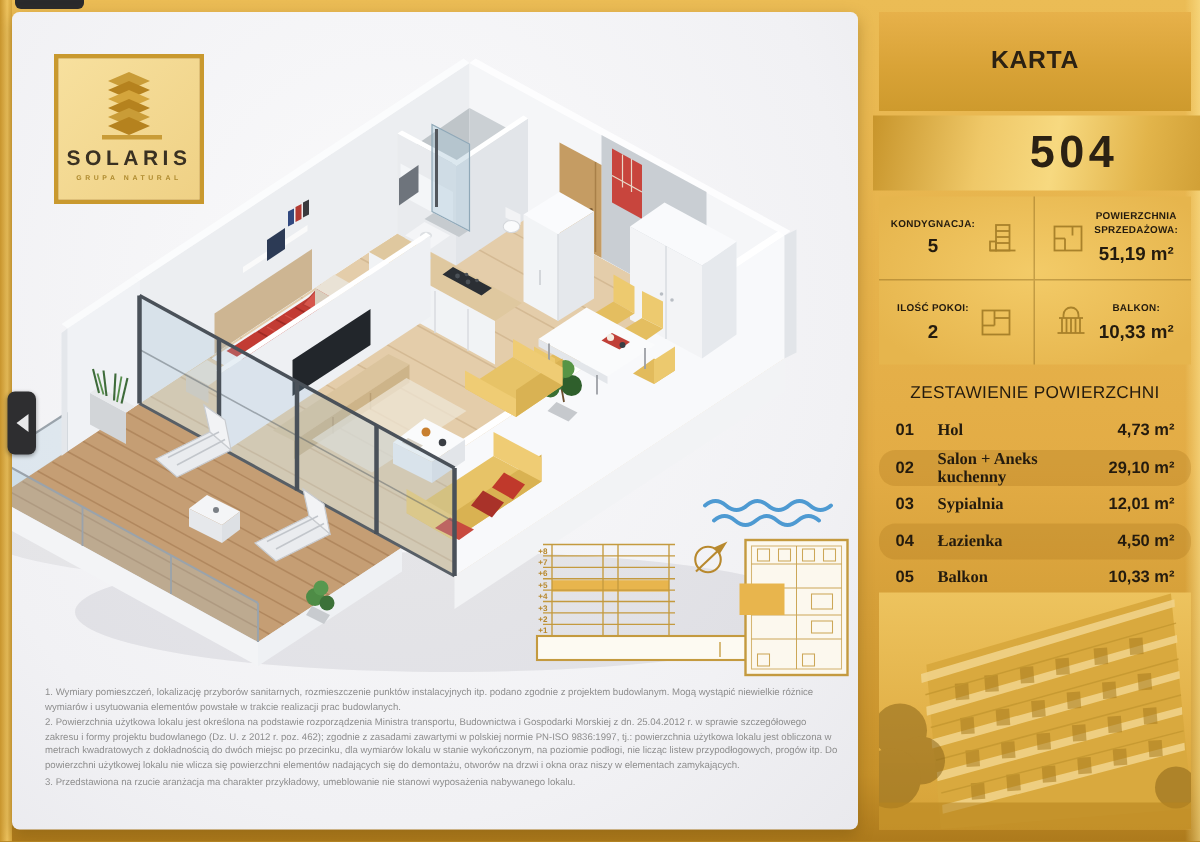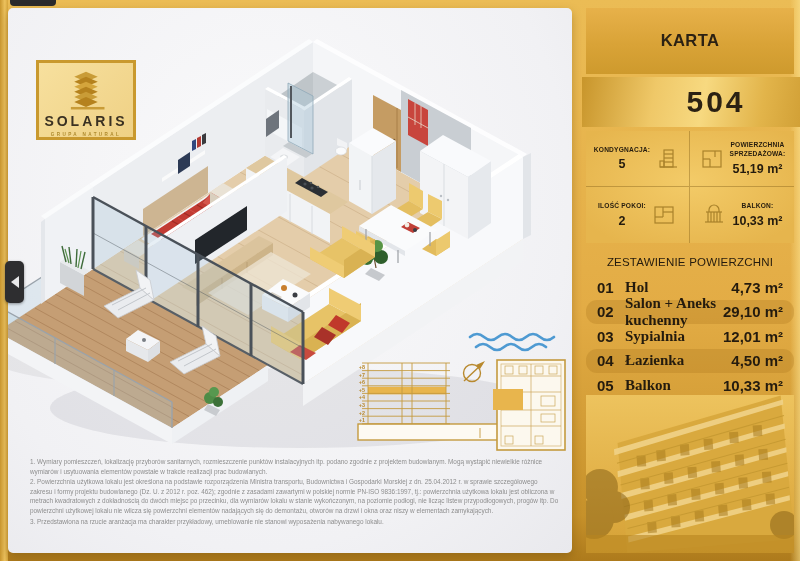--- a/index.html
+++ b/index.html
@@ -12,23 +12,23 @@
   .top-tab{position:absolute;left:10px;top:0;width:46px;height:6px;background:#2A2A2C;
            border-radius:0 0 4px 4px;}
   .nav-btn{position:absolute;left:5px;top:261px;width:19px;height:42px;background:#2E2E30;
            border-radius:5px;display:flex;align-items:center;justify-content:center;cursor:pointer;
            box-shadow:0 1px 3px rgba(0,0,0,.4);}
   .nav-btn .tri{width:0;height:0;border-top:6px solid transparent;border-bottom:6px solid transparent;
            border-right:8px solid #E9E9EA;}
   .card{position:absolute;left:8px;top:8px;width:564px;height:545px;border-radius:5px;
         background:radial-gradient(ellipse at 45% 35%, #FAFAFB 0%, #F1F1F4 70%, #E9E9ED 100%);
         box-shadow:0 4px 10px rgba(110,75,10,.38);overflow:hidden;}
-  .logo{position:absolute;left:28px;top:28px;width:100px;height:80px;box-sizing:border-box;
+  .logo{position:absolute;left:28px;top:28px;width:100px;height:100px;box-sizing:border-box;
         border:3px solid #C9992E;background:linear-gradient(135deg,#F7E09E,#EFD185);
-        display:flex;flex-direction:column;align-items:center;justify-content:flex-start;margin-top:24px;}
+        display:flex;flex-direction:column;align-items:center;justify-content:flex-start;}
   .logo .glyph{margin-top:7px;}
   .logo .name{font-size:14px;font-weight:bold;letter-spacing:3px;color:#3A3122;margin-top:1px;}
   .logo .sub{font-size:4.6px;letter-spacing:2.4px;color:#AE8A2E;margin-top:3px;font-weight:bold;}
   .fineprint{position:absolute;left:22px;top:449px;width:530px;color:#8E8E8E;
              font-size:6.4px;line-height:1.5;}
   .fineprint p{margin:0 0 1px 0;}
   
   .panel{position:absolute;left:580px;top:0;width:220px;height:561px;}
   .p-header{position:absolute;left:6px;top:8px;width:208px;height:66px;
             background:linear-gradient(180deg,#E7B14A 0%,#D9A337 55%,#CE9A2D 100%);
@@ -43,21 +43,21 @@
            display:grid;grid-template-columns:1fr 1fr;grid-template-rows:1fr 1fr;}
   .cell{display:flex;align-items:center;justify-content:center;gap:5px;padding:2px 4px;color:#241B0E;}
   .cell.b1{border-bottom:1px solid rgba(128,92,22,.40);}
   .cell.r1{border-right:1px solid rgba(128,92,22,.40);}
   .cell .txt{display:flex;flex-direction:column;align-items:center;}
   .cell .lbl{font-size:6.6px;font-weight:bold;letter-spacing:.2px;text-align:center;line-height:1.35;}
   .cell .val{font-size:12.5px;font-weight:bold;margin-top:3px;}
   .cell svg{flex:none;opacity:.85;}
   .p-table{position:absolute;left:6px;top:250px;width:208px;color:#241B0E;}
   .p-table .ttl{font-size:11.5px;font-weight:normal;text-align:center;margin:6px 0 7px 0;letter-spacing:.2px;}
-  .row{display:flex;align-items:center;height:24.5px;font-size:15px;font-weight:bold;}
+  .row{display:flex;align-items:center;height:24.5px;font-size:11px;font-weight:bold;}
   .row.alt{background:rgba(172,120,30,.30);border-radius:11px;}
   .row .n{width:28px;padding-left:11px;}
   .row .nm{flex:1;font-family:Liberation Serif, serif;}
   .row .v{padding-right:11px;}
   .p-photo{position:absolute;left:6px;top:395px;width:208px;height:158px;overflow:hidden;
            background:linear-gradient(180deg,#EDC35E 0%,#E2B148 55%,#D5A136 100%);}
 </style>
 </head>
 <body>
 

